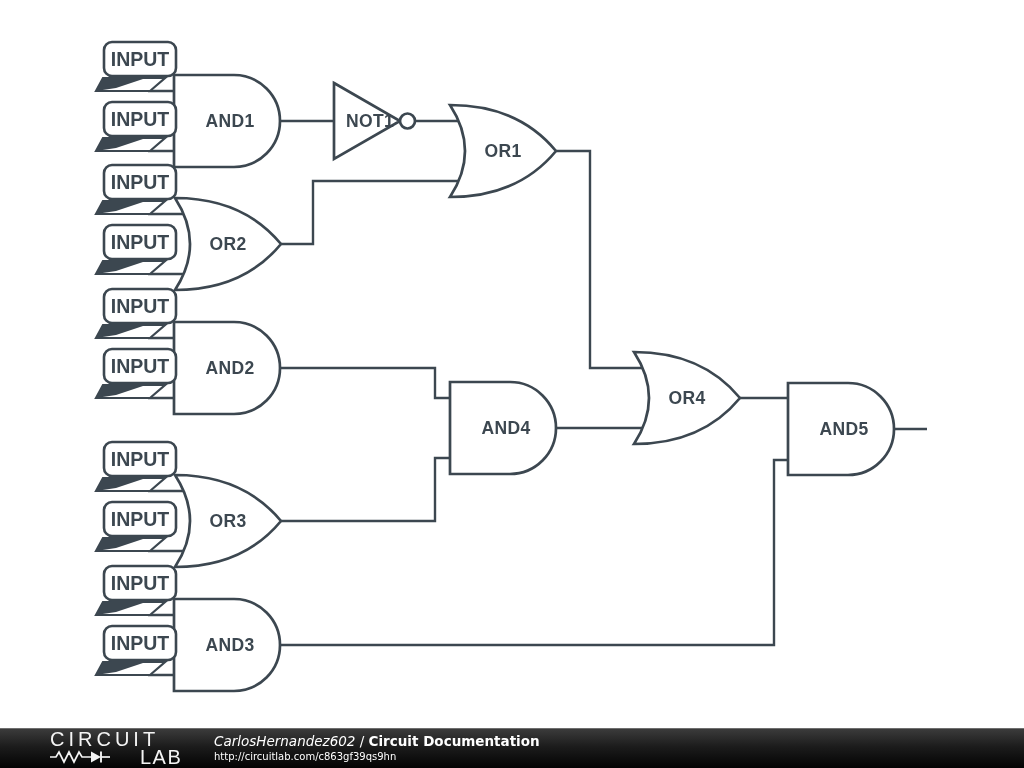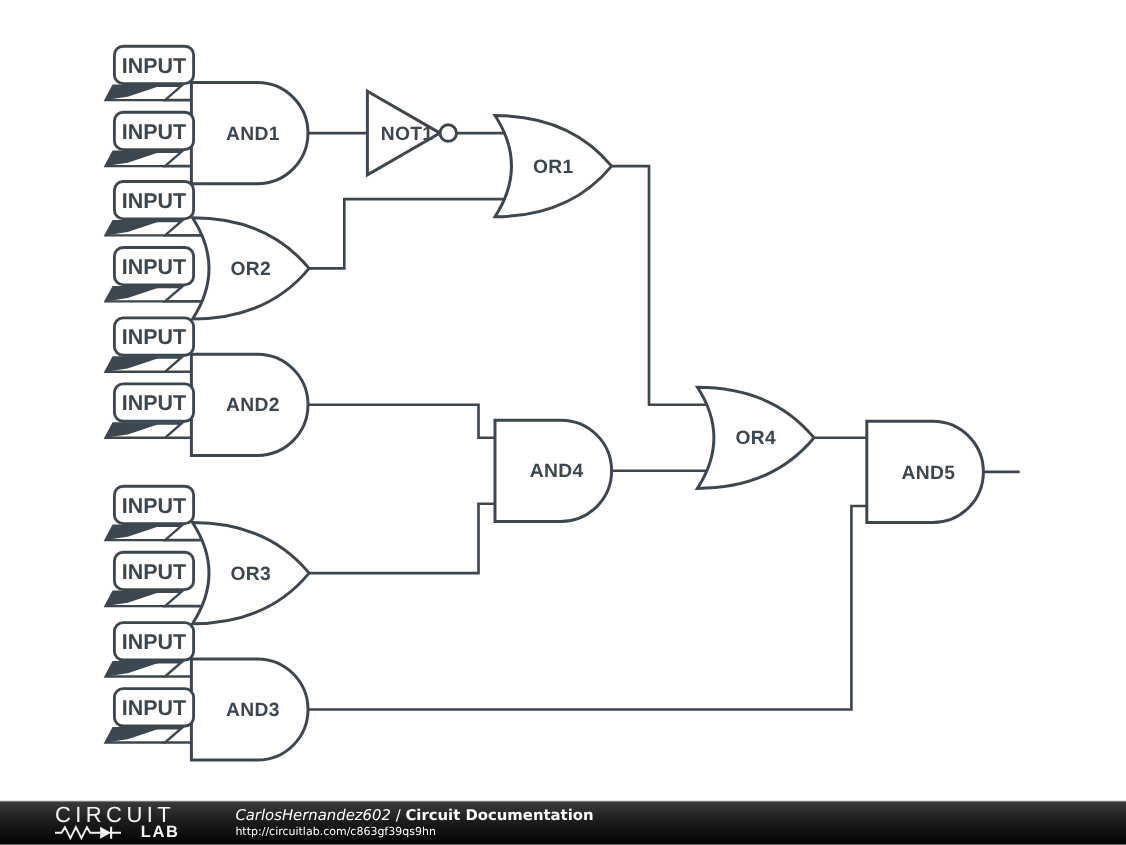--- a/index.html
+++ b/index.html
@@ -15,21 +15,21 @@
     border-top:1px solid #6e6e6e;
     display:flex;align-items:center;color:#ffffff;
   }
   .logo{margin-left:50px;width:140px;line-height:1;cursor:pointer;}
   .logo-top{
     font-size:20px;font-weight:400;letter-spacing:4px;color:#f4f4f4;
     line-height:17px;white-space:nowrap;
   }
   .logo-row{display:flex;align-items:center;margin-top:-1px;}
   .logo-row svg{display:block;}
-  .lab{font-size:15px;font-weight:700;letter-spacing:1.5px;color:#f4f4f4;margin-left:2px;}
+  .lab{font-size:20px;font-weight:400;letter-spacing:1.5px;color:#f4f4f4;margin-left:14px;}
   .meta{margin-left:24px;font-family:"DejaVu Sans","Liberation Sans",sans-serif;}
   .meta-line1{font-size:13.5px;line-height:16px;white-space:nowrap;}
   .meta-line1 .user{font-style:italic;font-weight:400;}
   .meta-line1 .doc{font-weight:700;}
   .meta-line2{font-size:10px;line-height:15px;white-space:nowrap;cursor:pointer;}
 </style>
 </head>
 <body>
 
 <div class="canvas">

